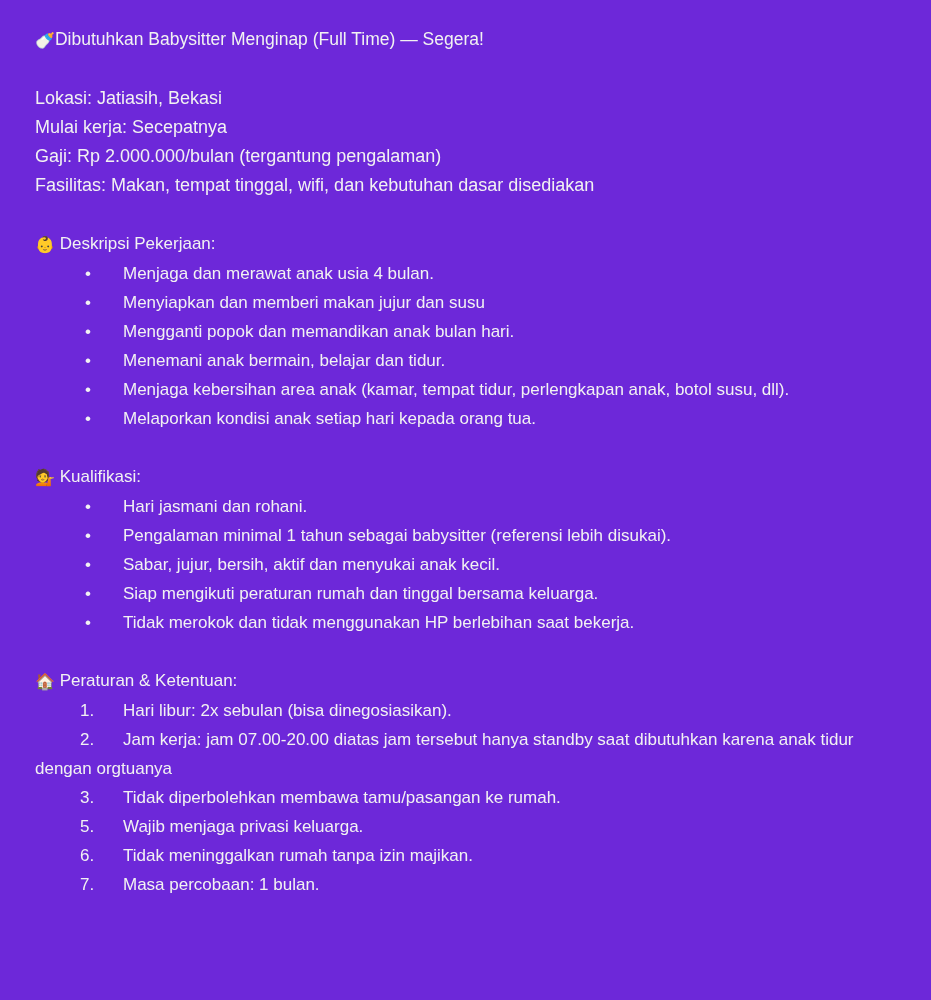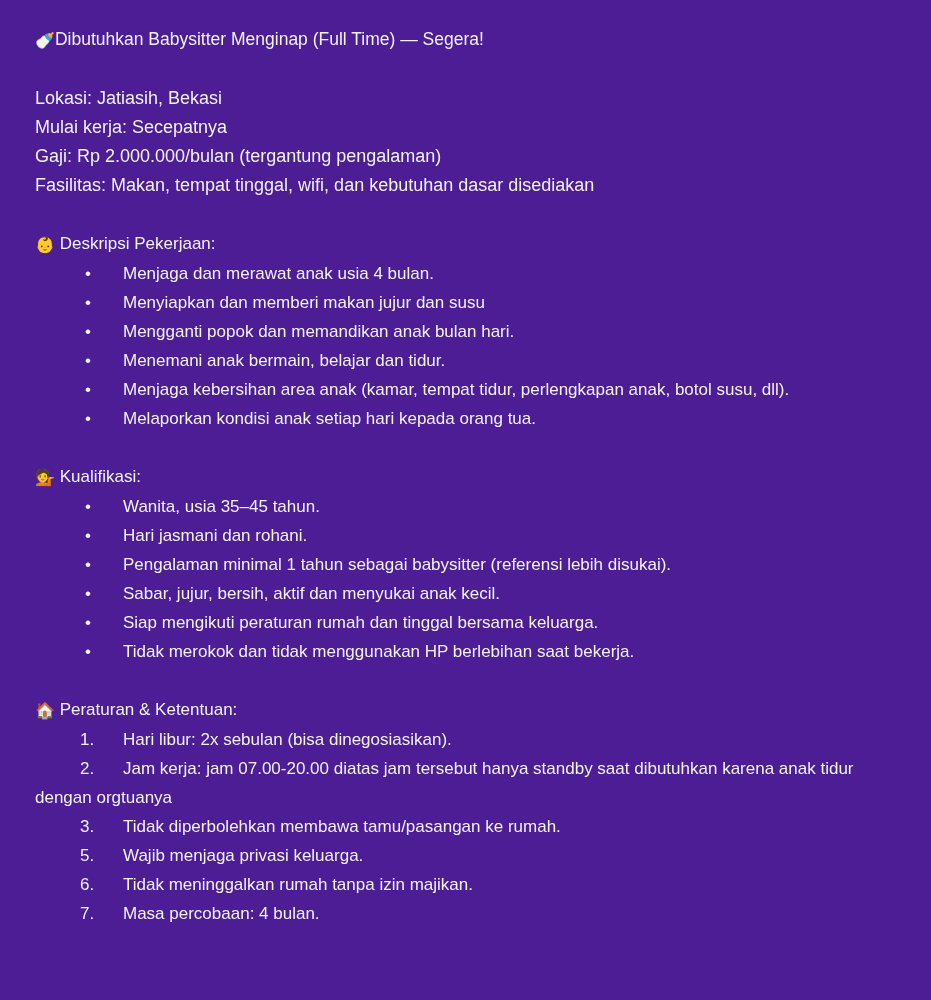--- a/index.html
+++ b/index.html
@@ -14,21 +14,21 @@
     font-family: "Liberation Sans", sans-serif;
     color: #f2f2f2;
     font-size: 17px;
     line-height: 29px;
     overflow: hidden;
   }
 
   #doc {
     width: 931px;
     min-height: 1000px;
-    background: #4c1d95;
+    background: #6d28d9;
     padding: 25px 32px 20px 35px;
   }
 
   .title {
     font-size: 17.5px;
     line-height: 29px;
     color: #f2f2f2;
     white-space: nowrap;
   }
 
@@ -112,32 +112,31 @@
         <div class="list-item"><span class="marker marker-bullet">•</span><span class="item-text">Menjaga dan merawat anak usia 4 bulan.</span></div>
         <div class="list-item"><span class="marker marker-bullet">•</span><span class="item-text">Menyiapkan dan memberi makan jujur dan susu</span></div>
         <div class="list-item"><span class="marker marker-bullet">•</span><span class="item-text">Mengganti popok dan memandikan anak bulan hari.</span></div>
         <div class="list-item"><span class="marker marker-bullet">•</span><span class="item-text">Menemani anak bermain, belajar dan tidur.</span></div>
         <div class="list-item"><span class="marker marker-bullet">•</span><span class="item-text">Menjaga kebersihan area anak (kamar, tempat tidur, perlengkapan anak, botol susu, dll).</span></div>
         <div class="list-item"><span class="marker marker-bullet">•</span><span class="item-text">Melaporkan kondisi anak setiap hari kepada orang tua.</span></div>
       </div>
       <div class="spacer-sm"></div>
       <div class="section-head"><span class="emoji">💁</span><span> Kualifikasi:</span></div>
       <div class="list">
-        <div class="list-item"><span class="marker marker-bullet">•</span><span class="item-text">Wanita, usia 35–45 tahun.</span></div>
         <div class="list-item"><span class="marker marker-bullet">•</span><span class="item-text">Hari jasmani dan rohani.</span></div>
         <div class="list-item"><span class="marker marker-bullet">•</span><span class="item-text">Pengalaman minimal 1 tahun sebagai babysitter (referensi lebih disukai).</span></div>
         <div class="list-item"><span class="marker marker-bullet">•</span><span class="item-text">Sabar, jujur, bersih, aktif dan menyukai anak kecil.</span></div>
         <div class="list-item"><span class="marker marker-bullet">•</span><span class="item-text">Siap mengikuti peraturan rumah dan tinggal bersama keluarga.</span></div>
         <div class="list-item"><span class="marker marker-bullet">•</span><span class="item-text">Tidak merokok dan tidak menggunakan HP berlebihan saat bekerja.</span></div>
       </div>
       <div class="spacer-sm"></div>
       <div class="section-head"><span class="emoji">🏠</span><span> Peraturan &amp; Ketentuan:</span></div>
       <div class="list">
         <div class="list-item"><span class="marker marker-num">1.</span><span class="item-text">Hari libur: 2x sebulan (bisa dinegosiasikan).</span></div>
         <div class="list-item"><span class="marker marker-num">2.</span><span class="item-text">Jam kerja: jam 07.00-20.00 diatas jam tersebut hanya standby saat dibutuhkan karena anak tidur dengan orgtuanya</span></div>
         <div class="list-item"><span class="marker marker-num">3.</span><span class="item-text">Tidak diperbolehkan membawa tamu/pasangan ke rumah.</span></div>
         <div class="list-item"><span class="marker marker-num">5.</span><span class="item-text">Wajib menjaga privasi keluarga.</span></div>
         <div class="list-item"><span class="marker marker-num">6.</span><span class="item-text">Tidak meninggalkan rumah tanpa izin majikan.</span></div>
-        <div class="list-item"><span class="marker marker-num">7.</span><span class="item-text">Masa percobaan: 4 bulan.</span></div>
+        <div class="list-item"><span class="marker marker-num">7.</span><span class="item-text">Masa percobaan: 1 bulan.</span></div>
       </div>
     </div>
 
 </div>
 
 </body></html>

